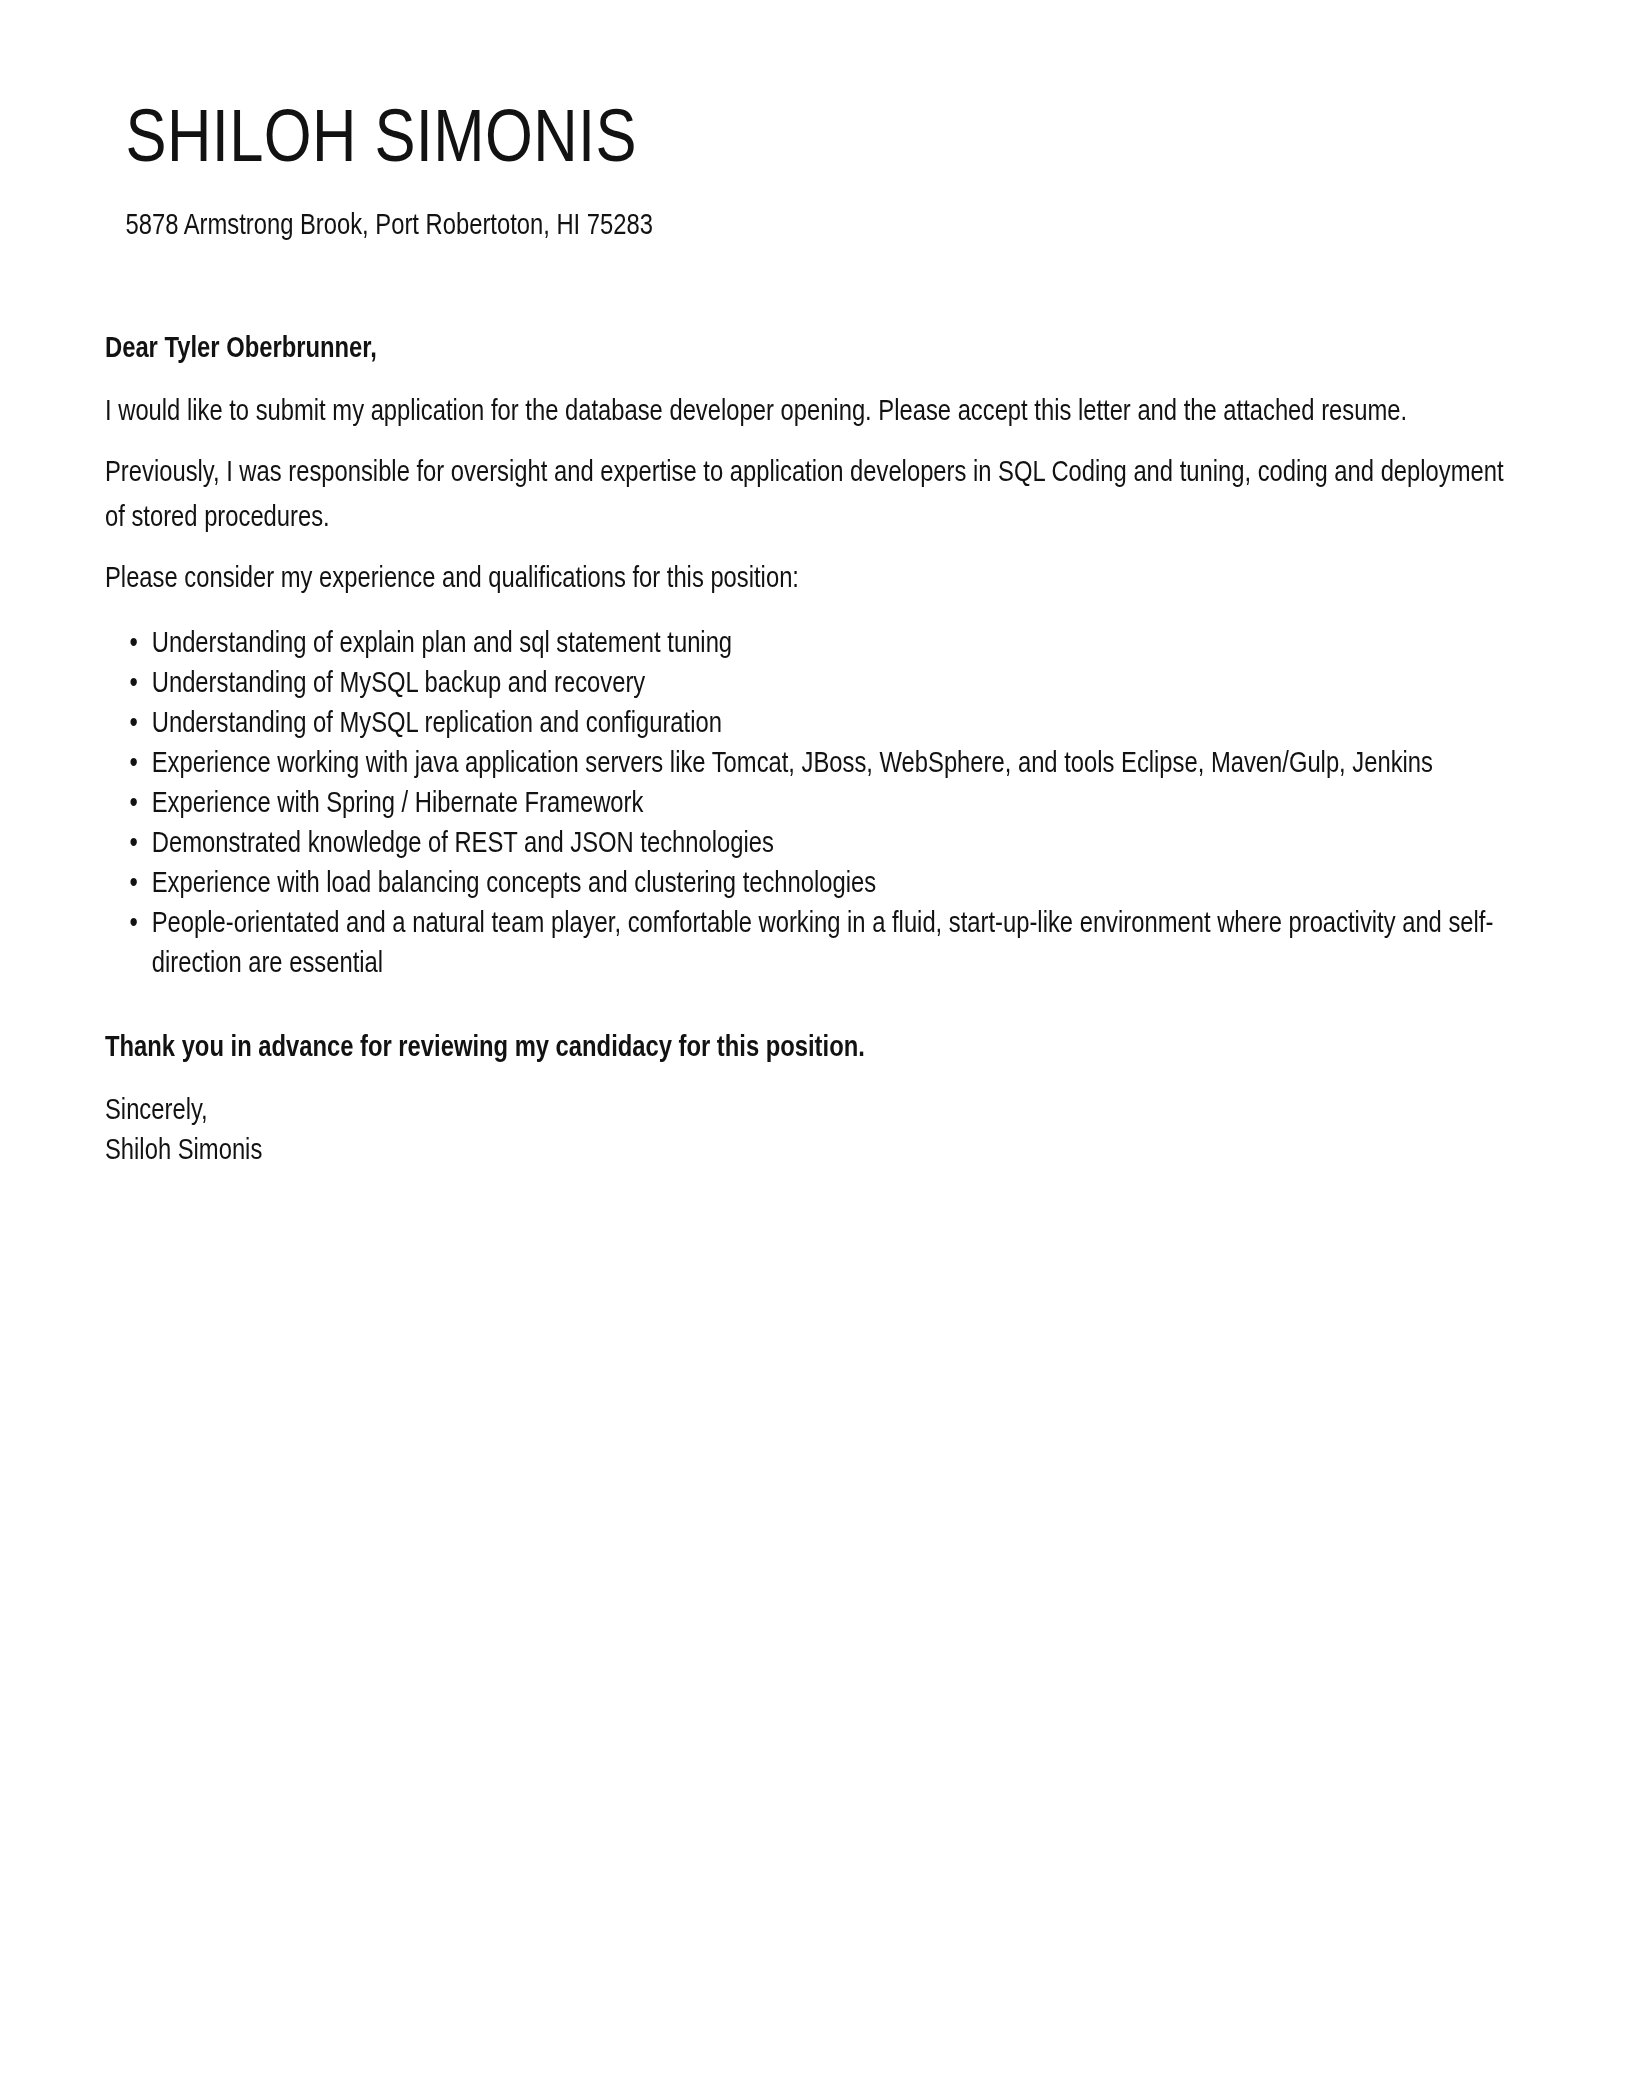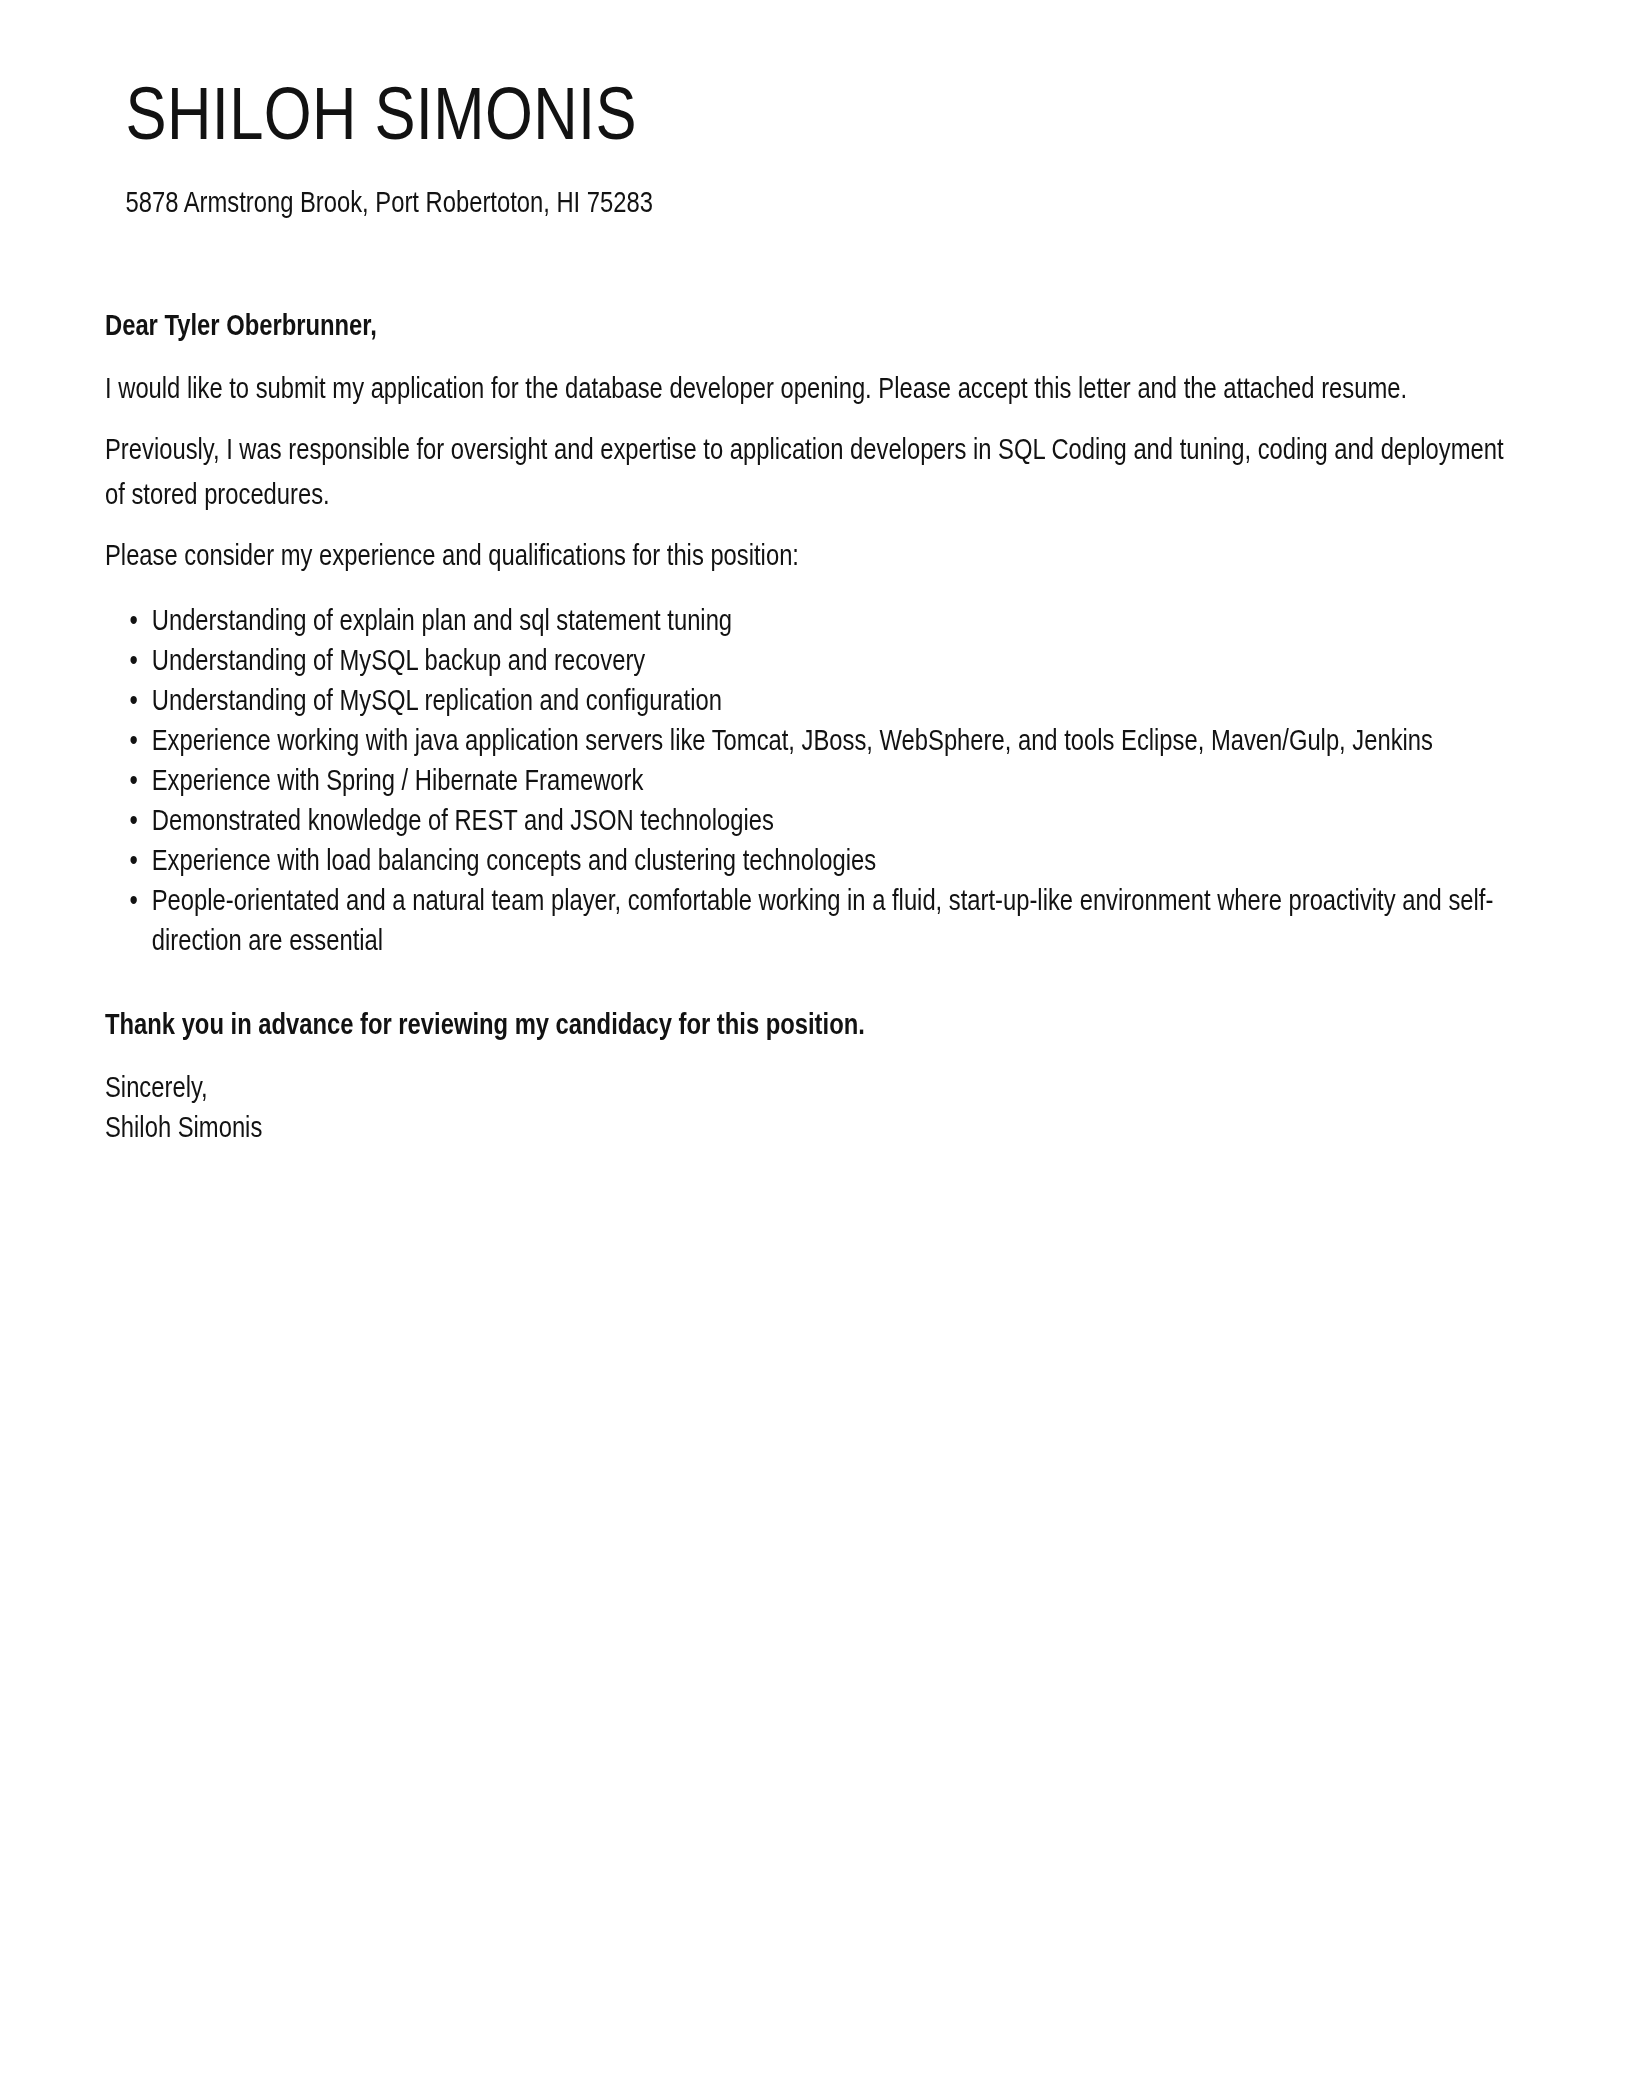--- a/index.html
+++ b/index.html
@@ -13,21 +13,21 @@
     height: 2098px;
     font-family: "Liberation Sans", sans-serif;
     color: var(--text);
   }
   .page {
     position: relative;
     width: 1632px;
     height: 1744px;
     background: var(--bg);
     overflow: hidden;
-    padding: 70px 105px 0 105px;
+    padding: 92px 105px 0 105px;
   }
   
   .squeeze {
     width: 1734px;
     transform: scaleX(0.82);
     transform-origin: left top;
   }
   .letter-header { margin-left: 25px; }
   .name {
     font-size: 75px;

